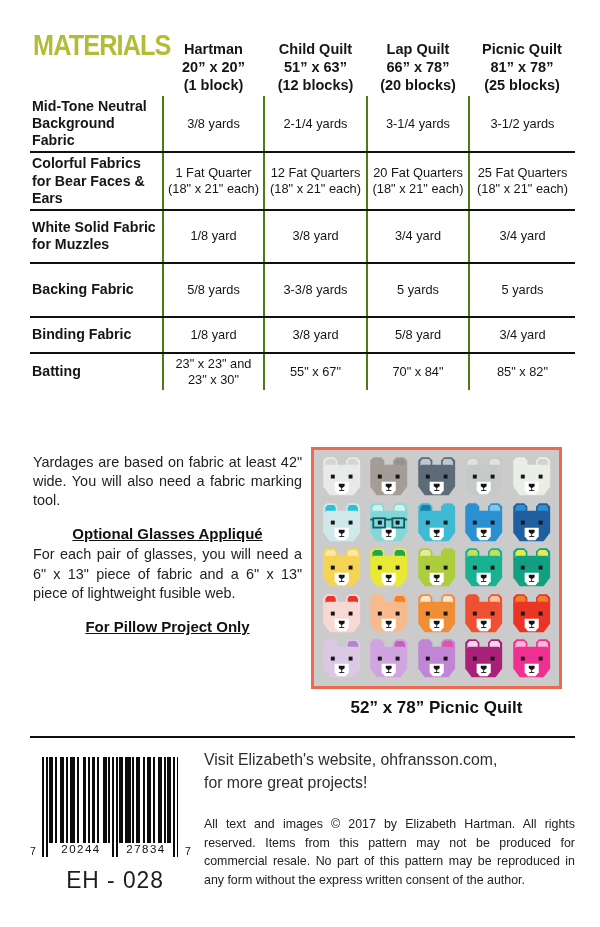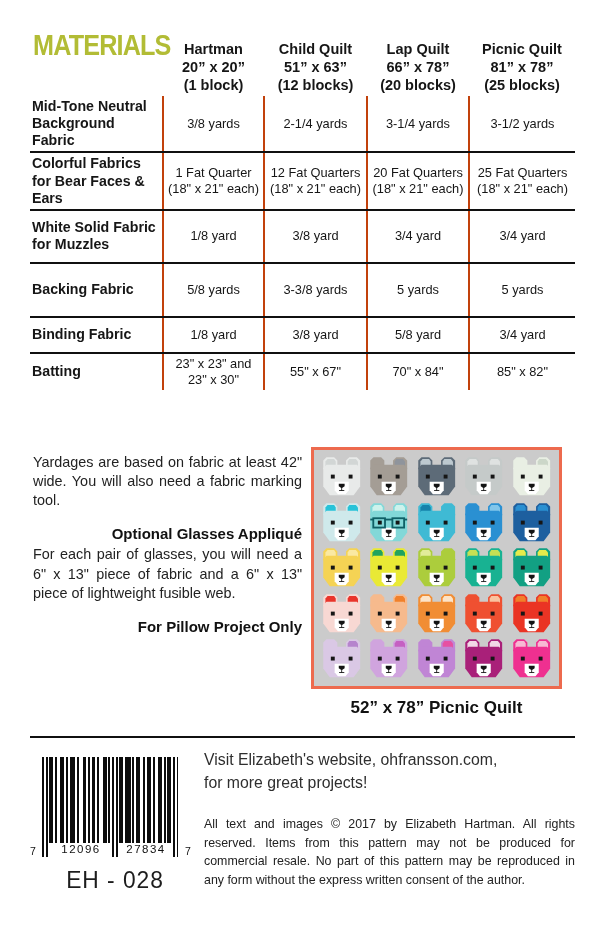--- a/index.html
+++ b/index.html
@@ -9,35 +9,35 @@
   
   .materials-title{position:absolute;left:33px;top:28px;font-size:30px;font-weight:700;
     letter-spacing:-1px;transform:scaleX(.84);transform-origin:left top;}
 
   
   .mat-table{position:absolute;left:30px;top:38px;border-collapse:collapse;table-layout:fixed;width:545px;}
   .mat-table th,.mat-table td{padding:2px 3px;text-align:center;vertical-align:middle;}
   .mat-table thead th{border:none;vertical-align:top;font-weight:700;font-size:14.5px;line-height:1.25;height:58px;padding-top:2px;}
   .mat-table tbody td{border-bottom:2px solid #101010;font-size:12.8px;line-height:1.25;}
   .mat-table tbody tr:last-child td{border-bottom:none;}
-  .mat-table tbody td + td{border-left:2px solid #c2410c;}
+  .mat-table tbody td + td{border-left:2px solid #4d7c0f;}
   .mat-table tbody td.row-label{text-align:left;font-weight:700;font-size:14.2px;line-height:1.2;padding-left:2px;}
   .mat-table tbody tr:nth-child(1) td{height:52px;}
   .mat-table tbody tr:nth-child(2) td{height:52px;}
   .mat-table tbody tr:nth-child(3) td{height:53px;}
   .mat-table tbody tr:nth-child(4) td{height:54px;}
   .mat-table tbody tr:nth-child(5) td{height:36px;}
   .mat-table tbody tr:nth-child(6) td{height:30px;}
   .mat-table tbody tr:nth-child(7) td{height:42px;}
 
   
   .notes{position:absolute;left:33px;top:453px;width:269px;font-size:14.4px;line-height:1.33;
     text-align:justify;color:#222;}
   .notes p{margin:0 0 14px 0;}
-  .notes h3{margin:0 0 1px 0;font-size:15px;color:#111;text-align:right;}
+  .notes h3{margin:0 0 1px 0;font-size:15px;color:#111;text-align:center;text-decoration:underline;}
 
   
   .quilt{position:absolute;left:311px;top:447px;width:251px;height:242px;border:3px solid #ed6a4e;
     background:#cbcbcb;display:grid;grid-template-columns:repeat(5,1fr);grid-template-rows:repeat(5,1fr);
     gap:4px;padding:6px;}
   .quilt svg{width:100%;height:100%;display:block;}
   .quilt-caption{position:absolute;left:311px;top:698px;width:251px;text-align:center;
     font-size:17px;font-weight:700;color:#111;}
 
   
@@ -527,21 +527,21 @@
         <div class="gap" style="width:1.85px;height:100px;"></div>
         <div class="bar" style="width:1.85px;height:86px;"></div>
         <div class="gap" style="width:1.85px;height:100px;"></div>
         <div class="bar" style="width:3.7px;height:86px;"></div>
         <div class="gap" style="width:1.85px;height:100px;"></div>
         <div class="bar" style="width:1.85px;height:100px;"></div>
         <div class="gap" style="width:1.85px;height:100px;"></div>
         <div class="bar" style="width:1.85px;height:100px;"></div>
       </div>
     <span class="bc-seven" style="left:0;">7</span>
-    <span class="bc-num" style="left:25px;width:52px;text-align:center;">12096</span>
+    <span class="bc-num" style="left:25px;width:52px;text-align:center;">20244</span>
     <span class="bc-num" style="left:90px;width:52px;text-align:center;">27834</span>
     <span class="bc-seven" style="left:155px;">7</span>
   </div>
   <div class="product-code">EH - 028</div>
 
   <div class="website-note">
     <div>Visit Elizabeth's website, ohfransson.com,</div>
     <div>for more great projects!</div>
   </div>
   <div class="copyright-note">All text and images © 2017 by Elizabeth Hartman. All rights reserved. Items from this pattern may not be produced for commercial resale. No part of this pattern may be reproduced in any form without the express written consent of the author.</div>

